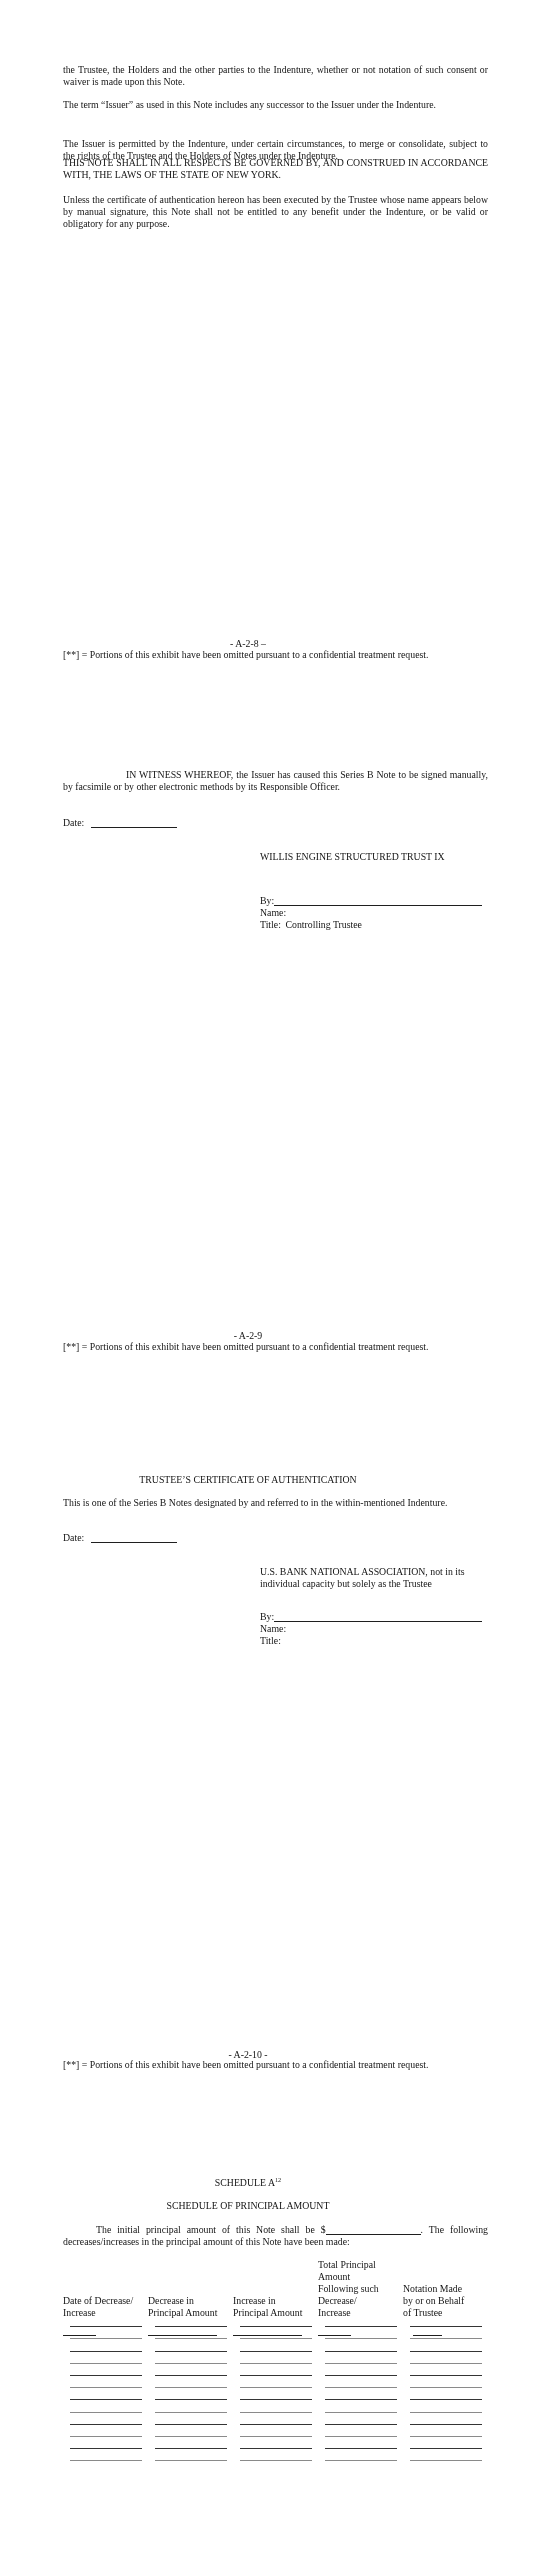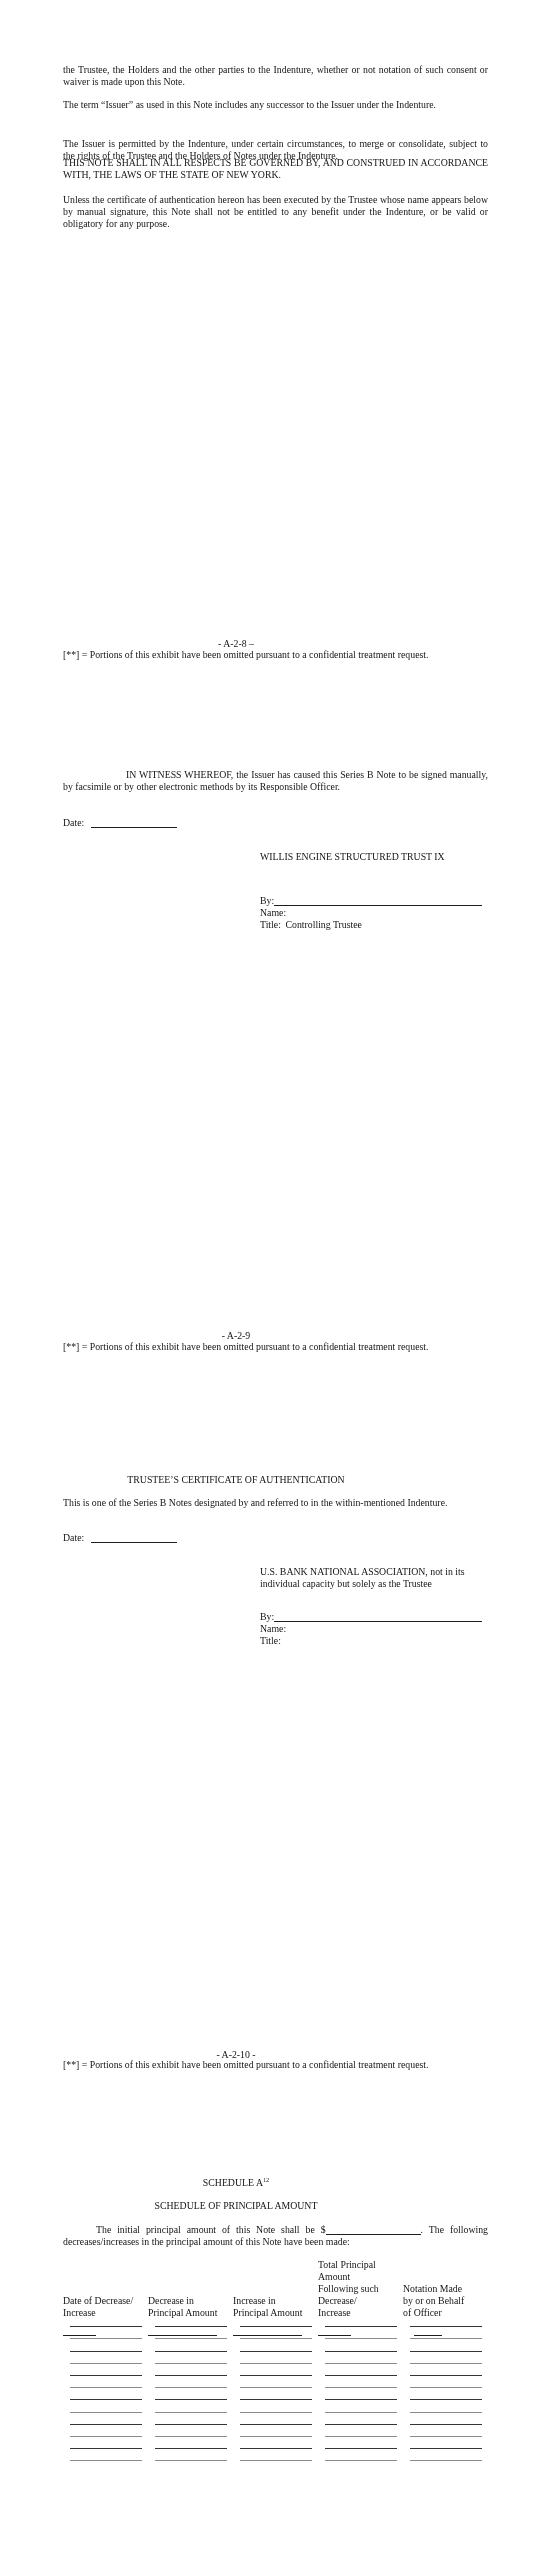--- a/index.html
+++ b/index.html
@@ -9,21 +9,21 @@
     height: 2813px;
     background: #ffffff;
     color: #141414;
     font-family: "Liberation Serif", "DejaVu Serif", serif;
     font-size: 9.8px;
     line-height: 12px;
   }
   .abs { position: absolute; }
   .body-col { left: 63px; width: 425px; }
   .just { text-align: justify; }
-  .center { left: 0; width: 472px; text-align: center; }
+  .center { left: 12px; width: 472px; text-align: center; }
   .sig-col { left: 260px; width: 227px; }
   .indent-1in { text-indent: 63px; }
   .indent-half { text-indent: 33px; }
 
   .fill {
     display: inline-block;
     height: 0;
     border-bottom: 1px solid #1f1f1f;
     vertical-align: -1.5px;
   }
@@ -131,21 +131,21 @@
     <div class="hcol">
       <span class="hline">Total Principal</span>
       <span class="hline">Amount</span>
       <span class="hline">Following such</span>
       <span class="hline">Decrease/</span>
       <span class="hline"><span></span><span class="u">Increase</span></span>
     </div>
     <div class="hcol">
       <span class="hline">Notation Made</span>
       <span class="hline">by or on Behalf</span>
-      <span class="hline"><span>of </span><span class="u">Officer</span></span>
+      <span class="hline"><span>of </span><span class="u">Trustee</span></span>
     </div>
   </div>
 
   <div class="abs rows">
       <div class="blank-row">
         <div class="blank-cell"></div>
         <div class="blank-cell"></div>
         <div class="blank-cell"></div>
         <div class="blank-cell"></div>
         <div class="blank-cell"></div>

